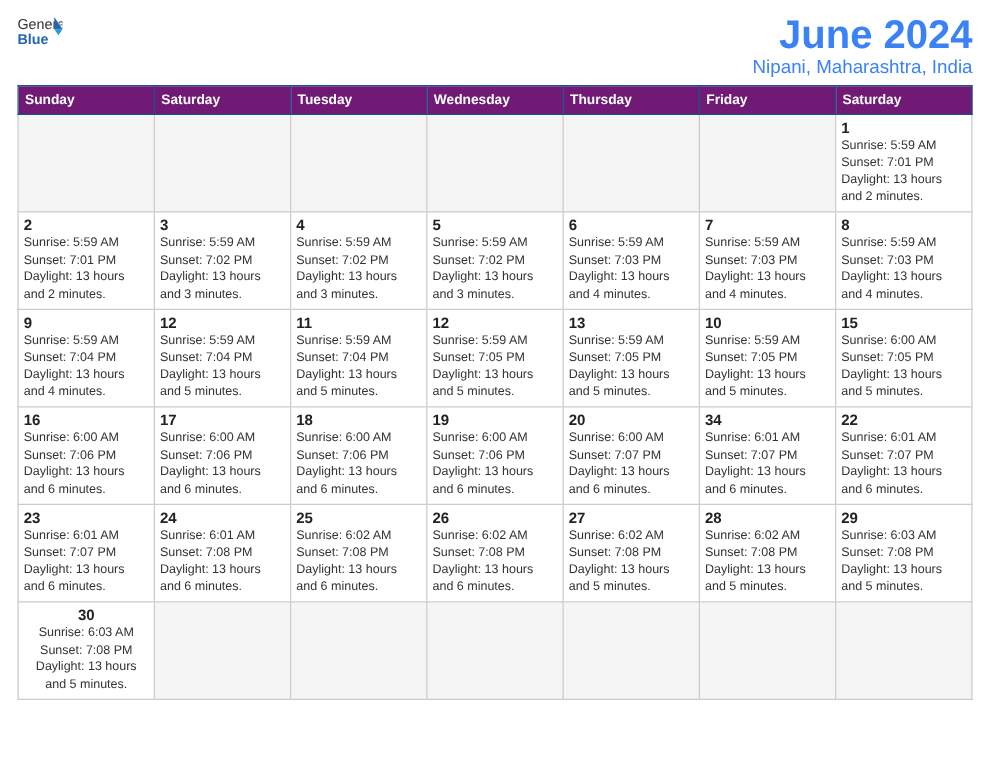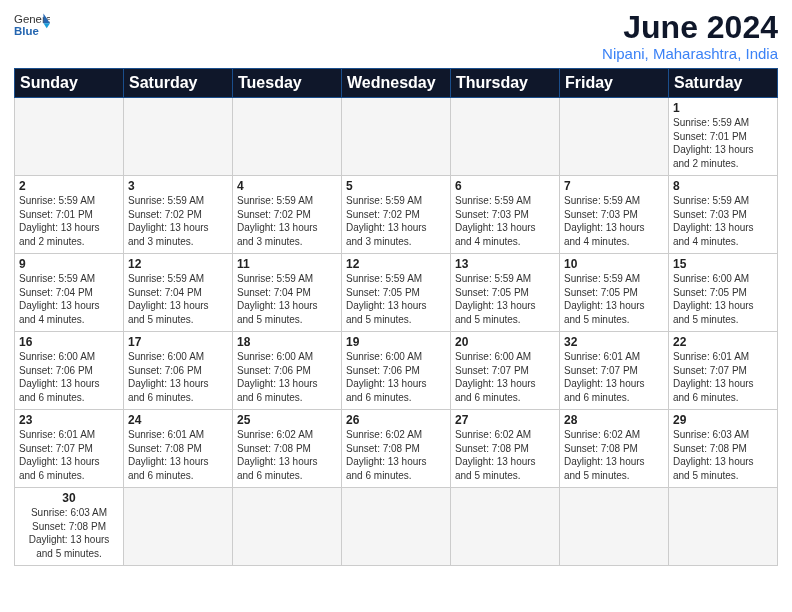--- a/index.html
+++ b/index.html
@@ -31,36 +31,36 @@
       width: 36px;
       height: 30px;
       margin-right: 2px;
     }
     .title-block {
       text-align: right;
     }
     .month-year {
       font-size: 32px;
       font-weight: bold;
-      color: #0f172a;
+      color: #3b82f6;
       line-height: 1.1;
     }
     .location {
       font-size: 15px;
       color: #3b82f6;
     }
     .calendar {
       width: 100%;
       border-collapse: collapse;
       table-layout: fixed;
     }
     .calendar thead th {
-      background: #0f172a;
+      background: #701a75;
       color: #fff;
-      font-size: 16px;
+      font-size: 11px;
       font-weight: bold;
       text-align: left;
       padding: 5px 5px;
       border: 1px solid #1a4e8c;
     }
     .calendar tbody td {
       border: 1px solid #ccc;
       vertical-align: top;
       padding: 3px 4px;
       font-size: 9.5px;
@@ -248,21 +248,21 @@
 Sunset: 7:06 PM
 Daylight: 13 hours and 6 minutes.</div>
           </td>
           <td>
             <span class="day-number">20</span>
             <div class="day-info" style="white-space: pre-line;">Sunrise: 6:00 AM
 Sunset: 7:07 PM
 Daylight: 13 hours and 6 minutes.</div>
           </td>
           <td>
-            <span class="day-number">32</span>
+            <span class="day-number">34</span>
             <div class="day-info" style="white-space: pre-line;">Sunrise: 6:01 AM
 Sunset: 7:07 PM
 Daylight: 13 hours and 6 minutes.</div>
           </td>
           <td>
             <span class="day-number">22</span>
             <div class="day-info" style="white-space: pre-line;">Sunrise: 6:01 AM
 Sunset: 7:07 PM
 Daylight: 13 hours and 6 minutes.</div>
           </td>

